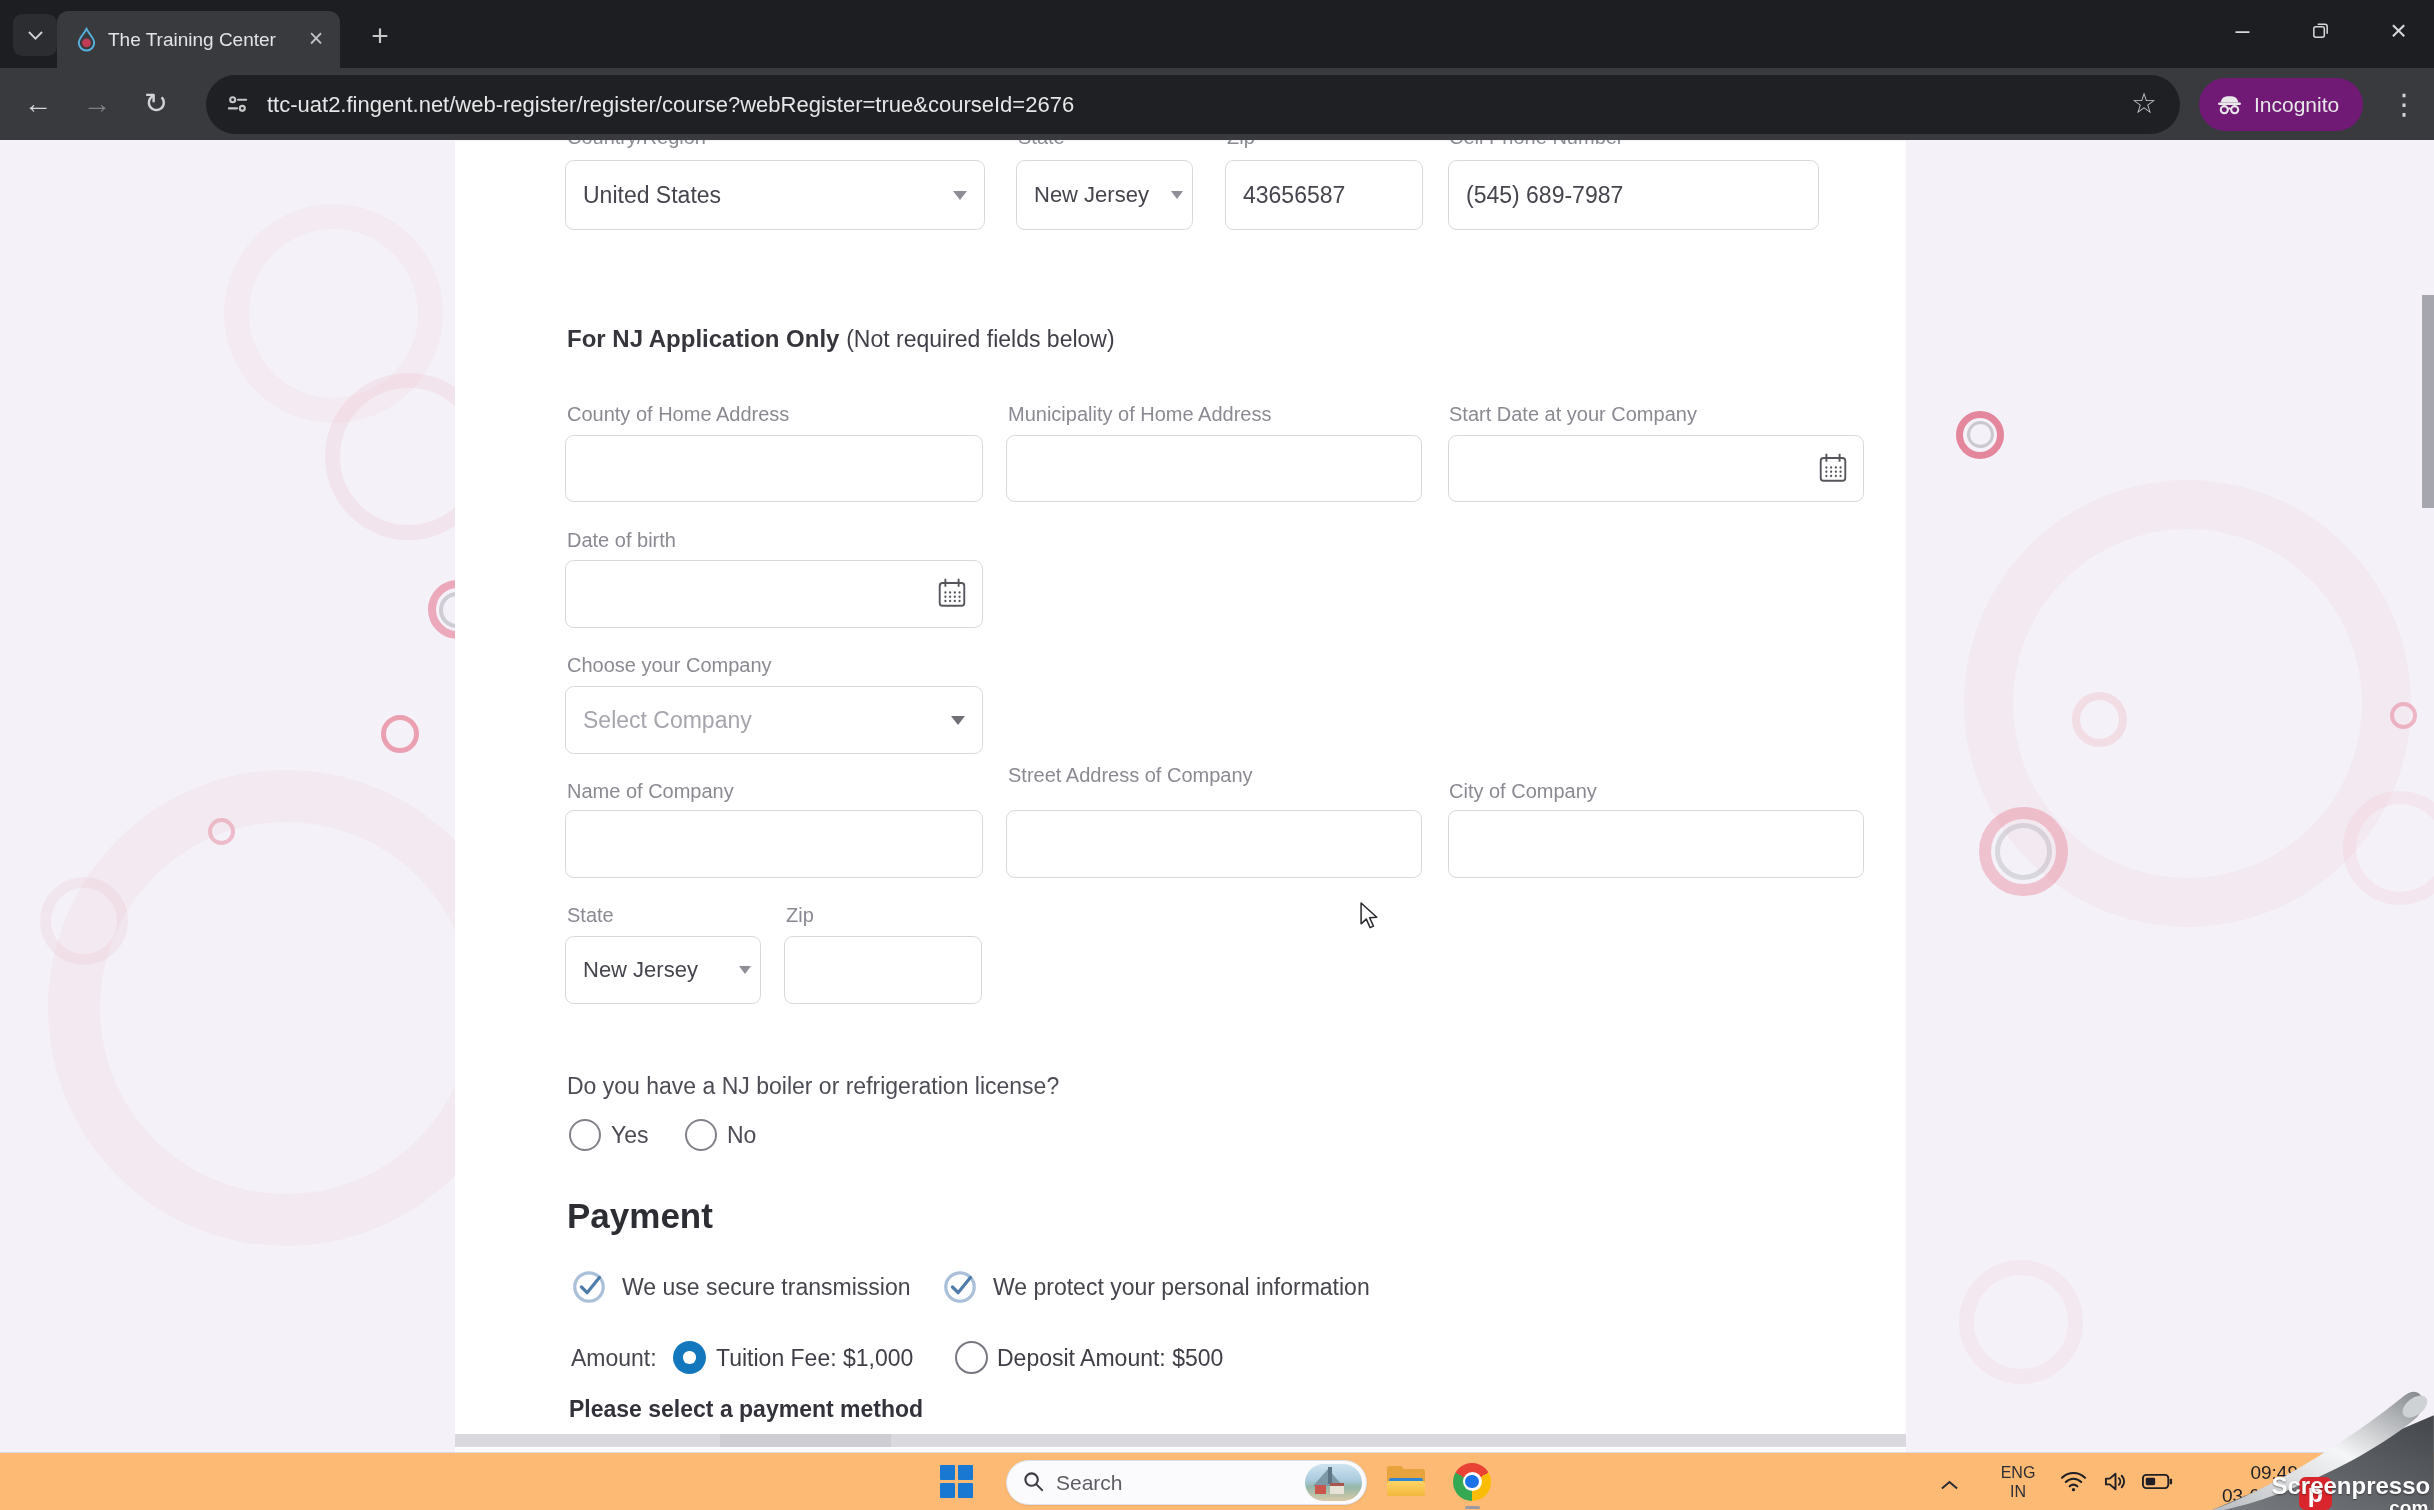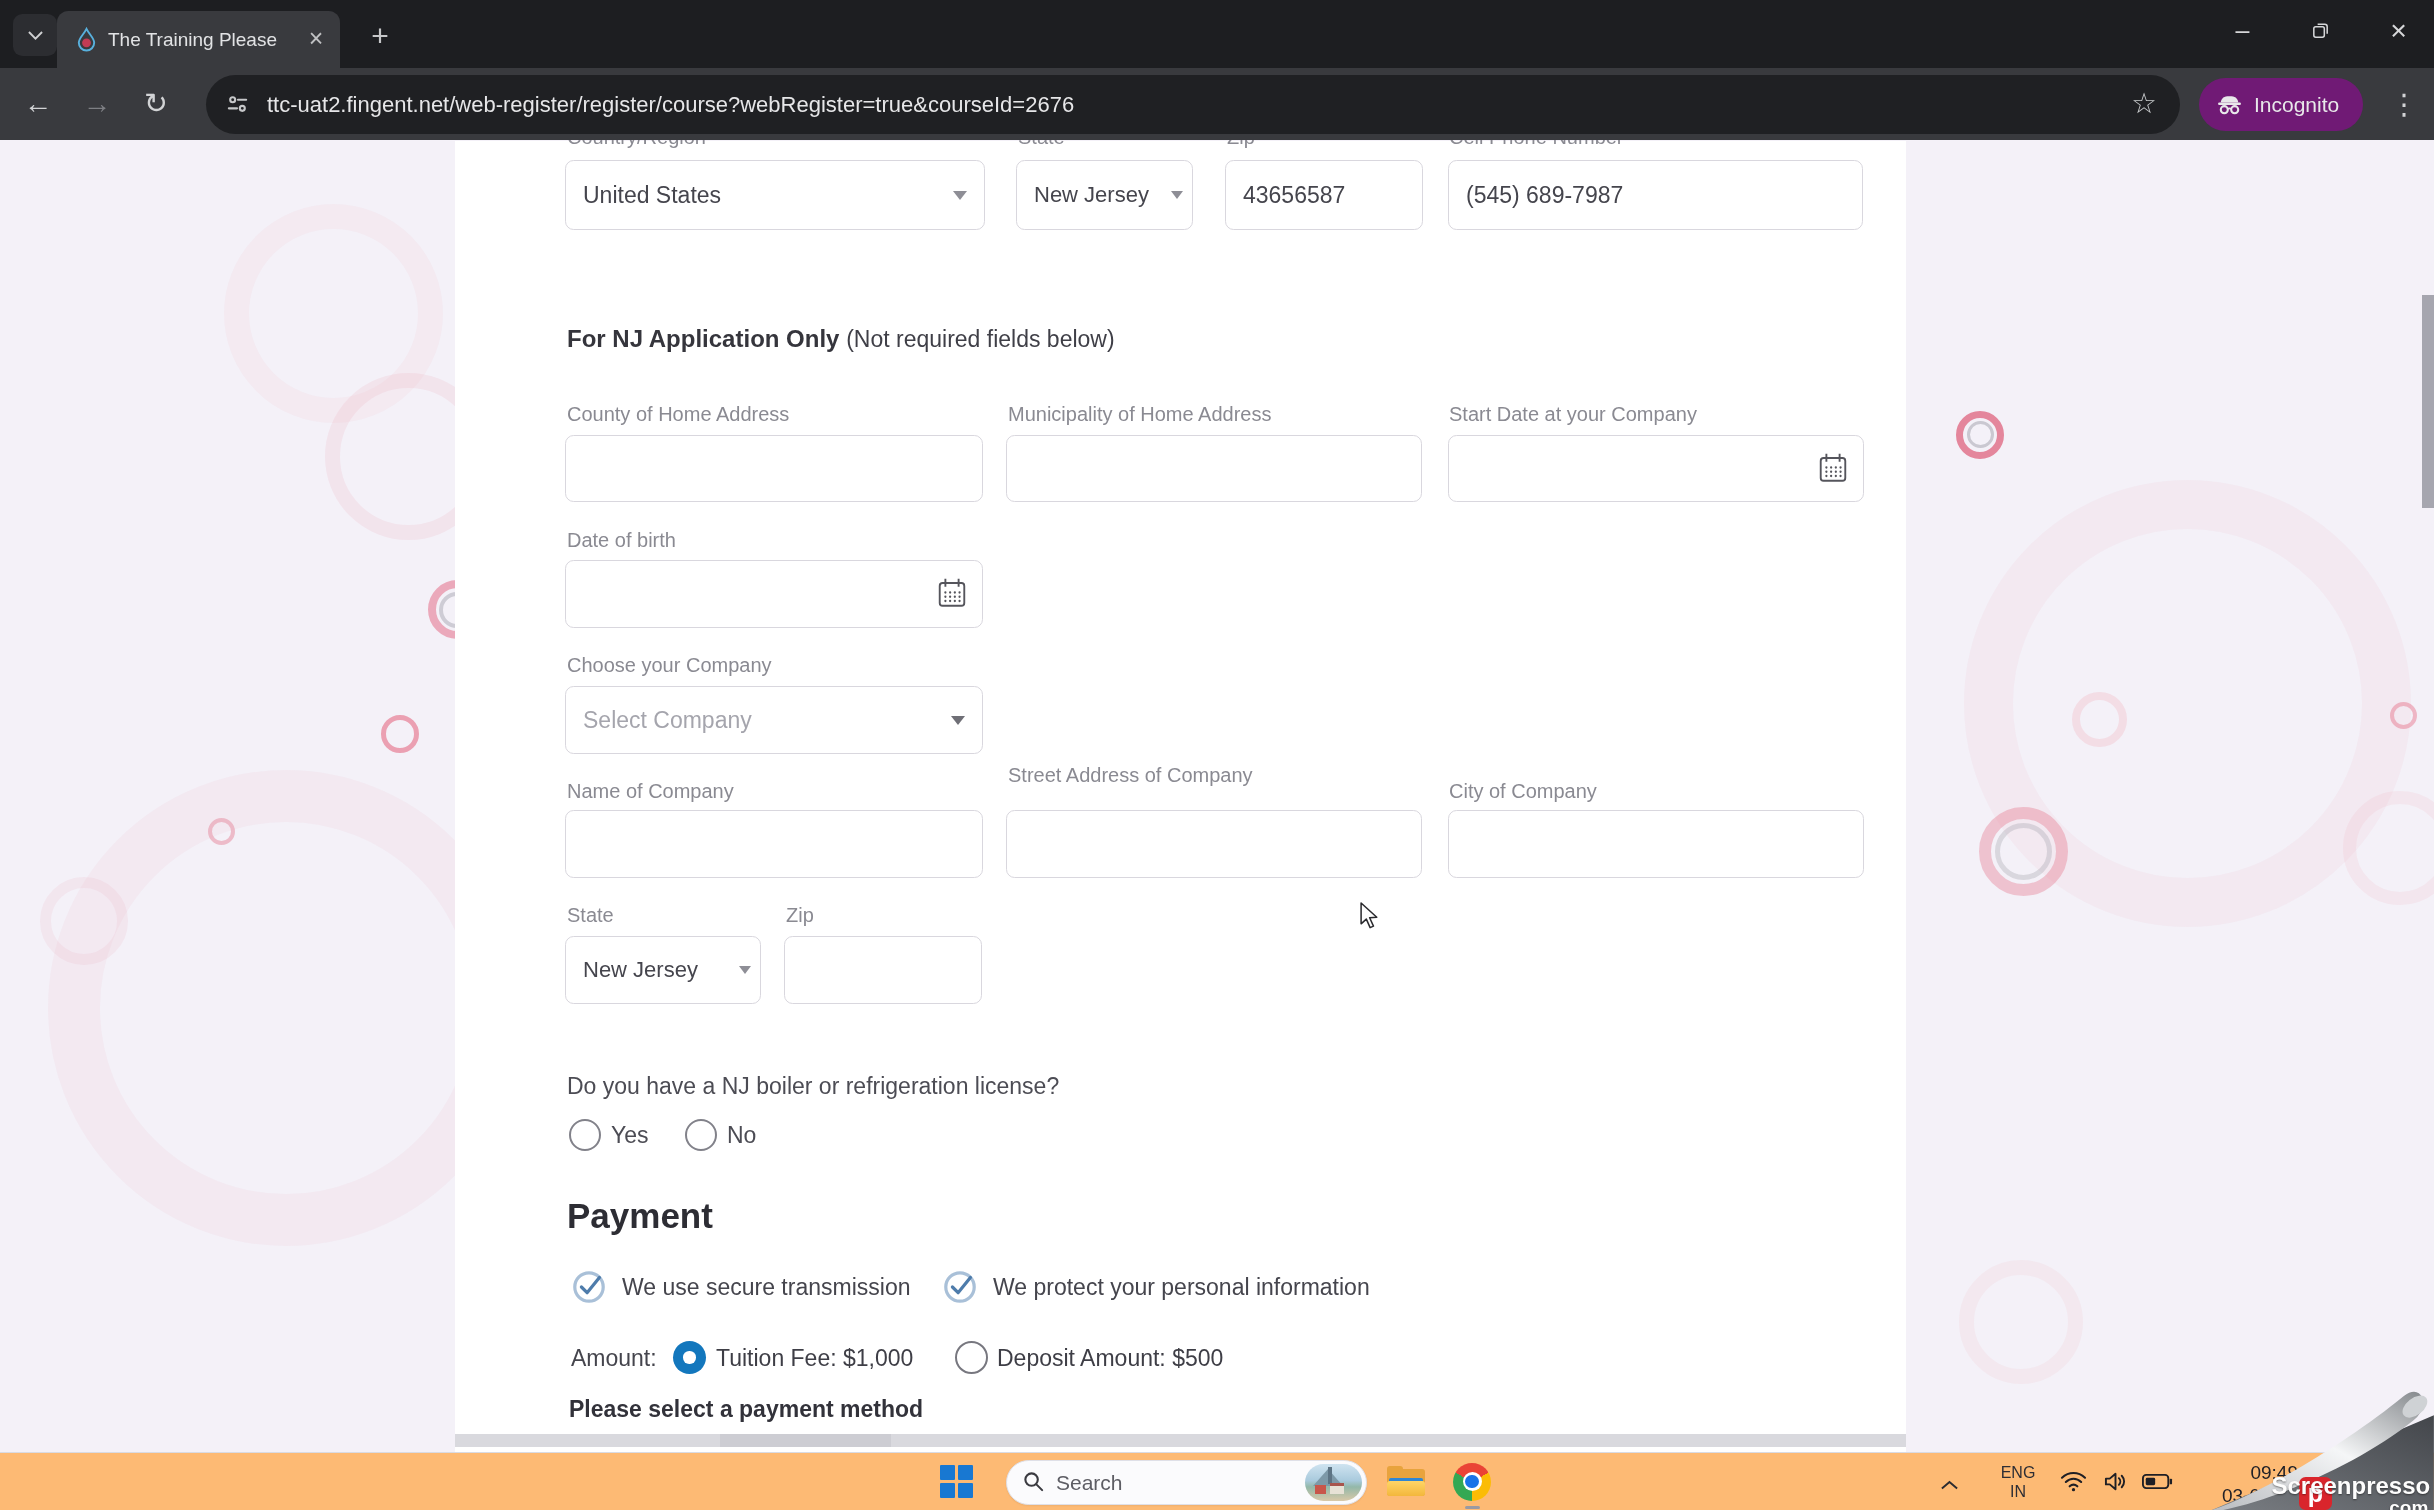--- a/index.html
+++ b/index.html
@@ -119,21 +119,21 @@
       <span class="val">United States</span>
       <span class="caret"></span>
     </div>
     <div class="box" style="left:1016px;top:160px;width:177px;height:70px;">
       <span class="val" style="font-size:22px;">New Jersey</span>
       <span class="caret" style="right:9.5px;border-left-width:6.7px;border-right-width:6.7px;border-top-width:8.6px;"></span>
     </div>
     <div class="box" style="left:1225px;top:160px;width:198px;height:70px;">
       <span class="val">43656587</span>
     </div>
-    <div class="box" style="left:1448px;top:160px;width:415px;height:70px;">
+    <div class="box" style="left:1448px;top:160px;width:371px;height:70px;">
       <span class="val">(545) 689-7987</span>
     </div>
 
     <div class="h-nj">
       <b>For NJ Application Only</b>
       <span class="sub"> <span>(Not required fields below)</span></span>
     </div>
 
     <div class="lbl" style="left:567px;top:403px;">County of Home Address</div>
     <div class="lbl" style="left:1008px;top:403px;">Municipality of Home Address</div>
@@ -257,21 +257,21 @@
             <polyline points="1,1 8,8 15,1" stroke="#cfd0d2" stroke-width="2" fill="none"></polyline>
           </svg>
       </div>
       <div class="tab">
         <span class="favicon">
           <svg width="25" height="25" viewBox="0 0 26 26">
               <path d="M13 2 C10 8 5 11.5 5 16.5 a8 8 0 0 0 16 0 C21 11.5 16 8 13 2 Z" fill="none" stroke="#58b0dd" stroke-width="2"></path>
               <circle cx="13" cy="16.5" r="4.6" fill="#c23b54"></circle>
             </svg>
         </span>
-        <span class="tab-title">The Training Please</span>
+        <span class="tab-title">The Training Center</span>
         <span class="tab-close">×</span>
       </div>
       <div class="newtab-btn">+</div>
       <div class="win-btn" style="left:2214px;">–</div>
       <div class="win-btn" style="left:2292px;">
         <svg width="21" height="21" viewBox="0 0 22 22" fill="none" stroke="#d6d7d9" stroke-width="1.6">
             <rect x="4" y="7" width="11" height="11" rx="2"></rect>
             <path d="M8 4.5 H15.5 A2.5 2.5 0 0 1 18 7 V14.5"></path>
           </svg>
       </div>

